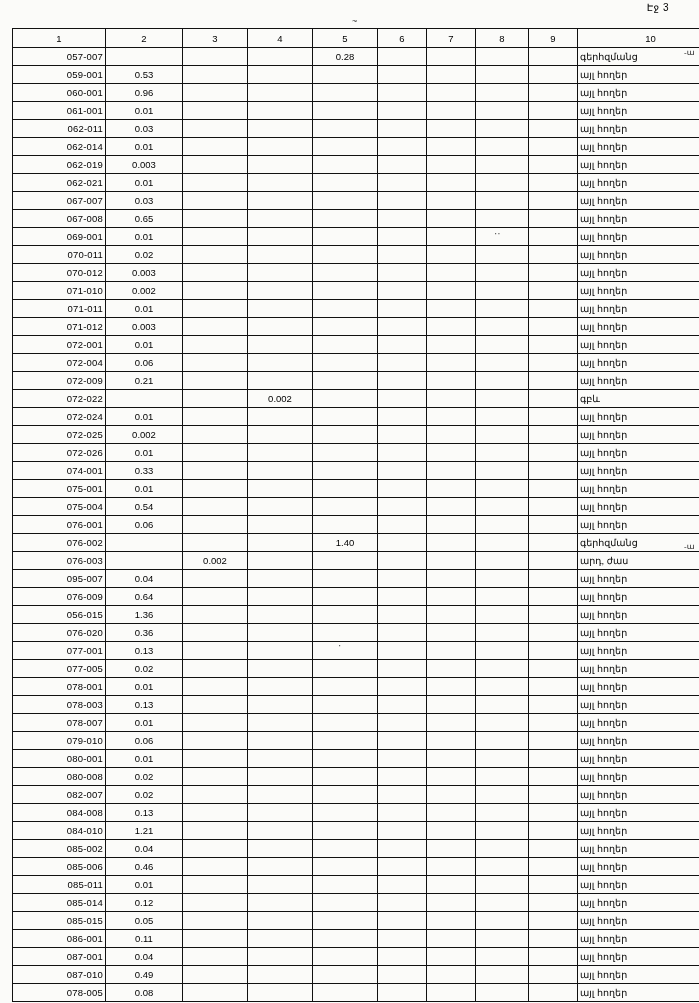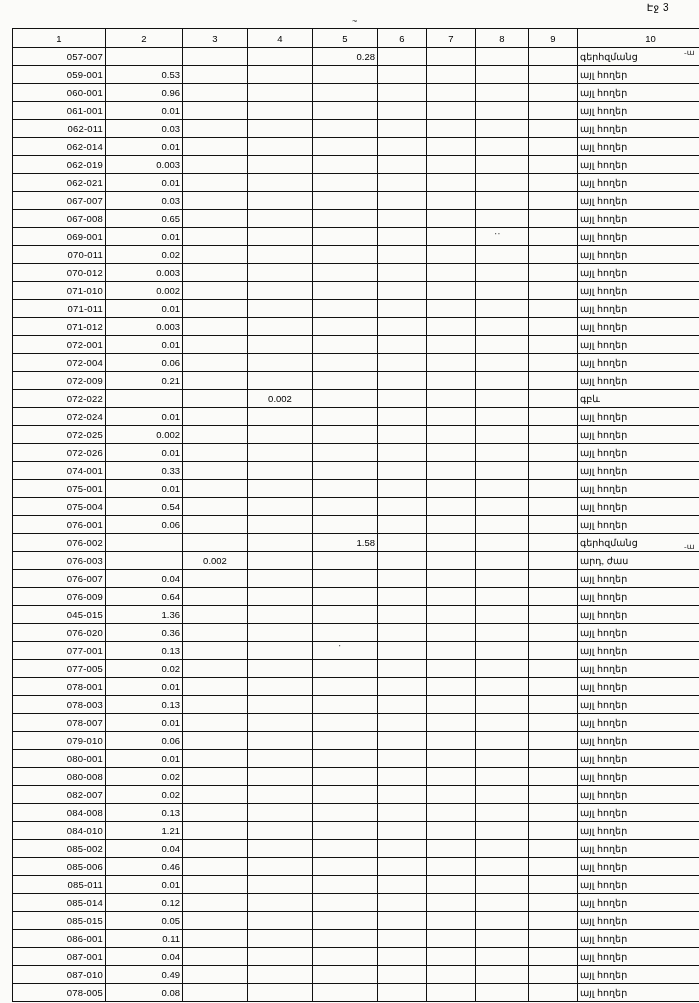--- a/index.html
+++ b/index.html
@@ -52,24 +52,24 @@
     line-height: 15px;
     vertical-align: middle;
     background: transparent;
   }
   table.grid th {
     font-weight: normal;
     text-align: center;
     height: 18px;
   }
   .c1 { width: 88px; text-align: right; padding-left: 4px; }
-  .c2 { width: 72px; text-align: right; }
+  .c2 { width: 72px; text-align: center; }
   .c3 { width: 60px; text-align: center; }
   .c4 { width: 60px; text-align: center; }
-  .c5 { width: 60px; text-align: right; }
+  .c5 { width: 60px; text-align: center; }
   .c6 { width: 44px; text-align: center; }
   .c7 { width: 44px; text-align: center; }
   .c8 { width: 48px; text-align: center; }
   .c9 { width: 44px; text-align: center; }
   .c10 { width: 141px; text-align: left; padding-left: 5px; }
   .code { letter-spacing: 0.2px; }
   .marks { position: absolute; top: 0; left: 0; width: 699px; height: 1003px; pointer-events: none; }
   .mark {
     position: absolute;
     font-size: 8px;
@@ -427,41 +427,41 @@
           <td class="c7"></td>
           <td class="c8"></td>
           <td class="c9"></td>
           <td class="c10">այլ հողեր</td>
         </tr>
         <tr>
           <td class="c1 code">076-002</td>
           <td class="c2"></td>
           <td class="c3"></td>
           <td class="c4"></td>
-          <td class="c5">1.58</td>
+          <td class="c5">1.40</td>
           <td class="c6"></td>
           <td class="c7"></td>
           <td class="c8"></td>
           <td class="c9"></td>
           <td class="c10">գերհզմանց</td>
         </tr>
         <tr>
           <td class="c1 code">076-003</td>
           <td class="c2"></td>
           <td class="c3">0.002</td>
           <td class="c4"></td>
           <td class="c5"></td>
           <td class="c6"></td>
           <td class="c7"></td>
           <td class="c8"></td>
           <td class="c9"></td>
           <td class="c10">արդ, ժաս</td>
         </tr>
         <tr>
-          <td class="c1 code">076-007</td>
+          <td class="c1 code">095-007</td>
           <td class="c2">0.04</td>
           <td class="c3"></td>
           <td class="c4"></td>
           <td class="c5"></td>
           <td class="c6"></td>
           <td class="c7"></td>
           <td class="c8"></td>
           <td class="c9"></td>
           <td class="c10">այլ հողեր</td>
         </tr>
@@ -471,21 +471,21 @@
           <td class="c3"></td>
           <td class="c4"></td>
           <td class="c5"></td>
           <td class="c6"></td>
           <td class="c7"></td>
           <td class="c8"></td>
           <td class="c9"></td>
           <td class="c10">այլ հողեր</td>
         </tr>
         <tr>
-          <td class="c1 code">045-015</td>
+          <td class="c1 code">056-015</td>
           <td class="c2">1.36</td>
           <td class="c3"></td>
           <td class="c4"></td>
           <td class="c5"></td>
           <td class="c6"></td>
           <td class="c7"></td>
           <td class="c8"></td>
           <td class="c9"></td>
           <td class="c10">այլ հողեր</td>
         </tr>

